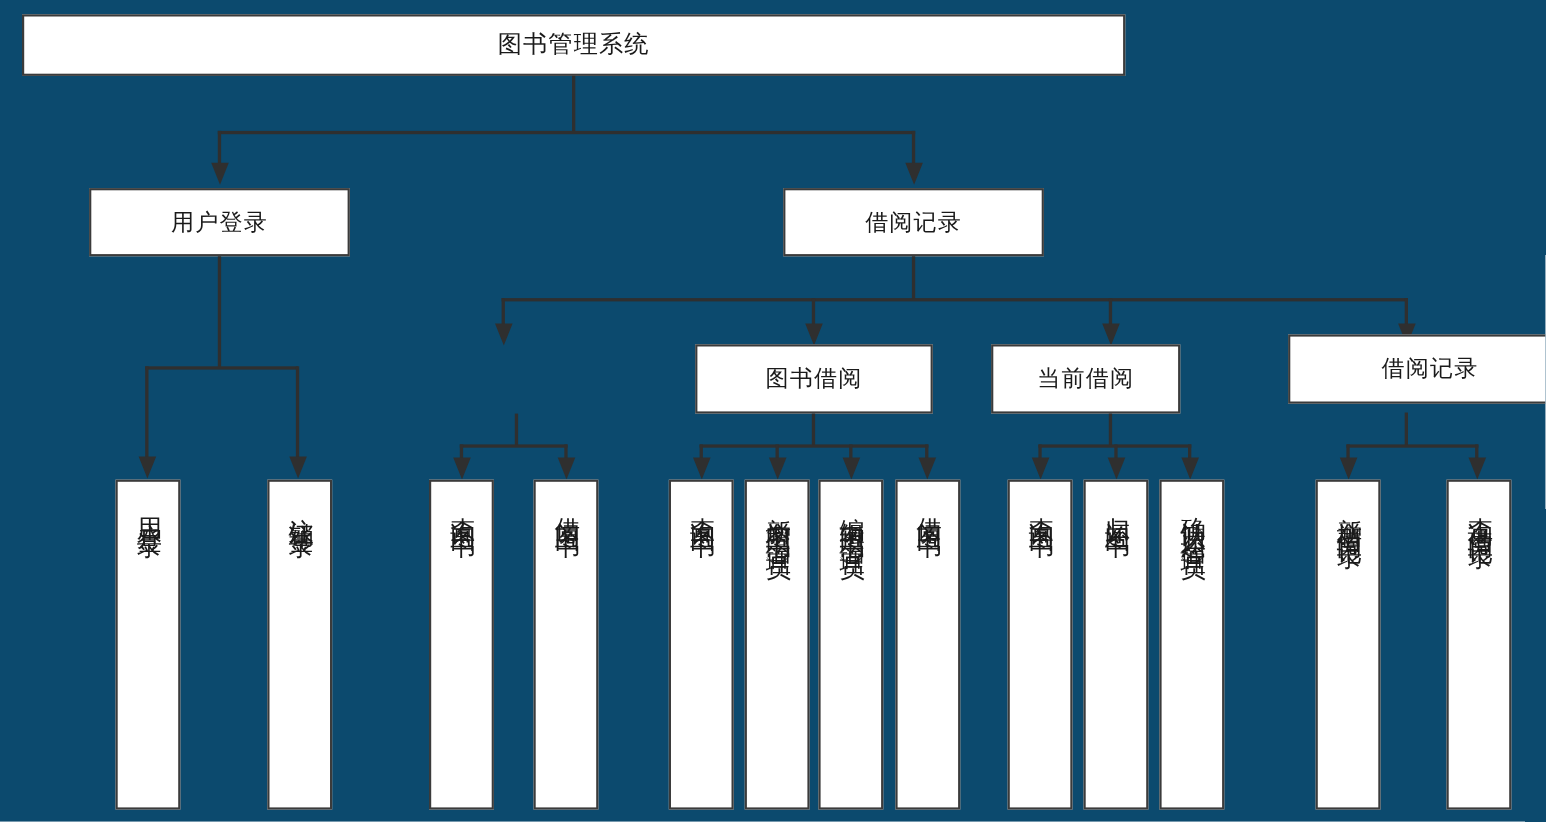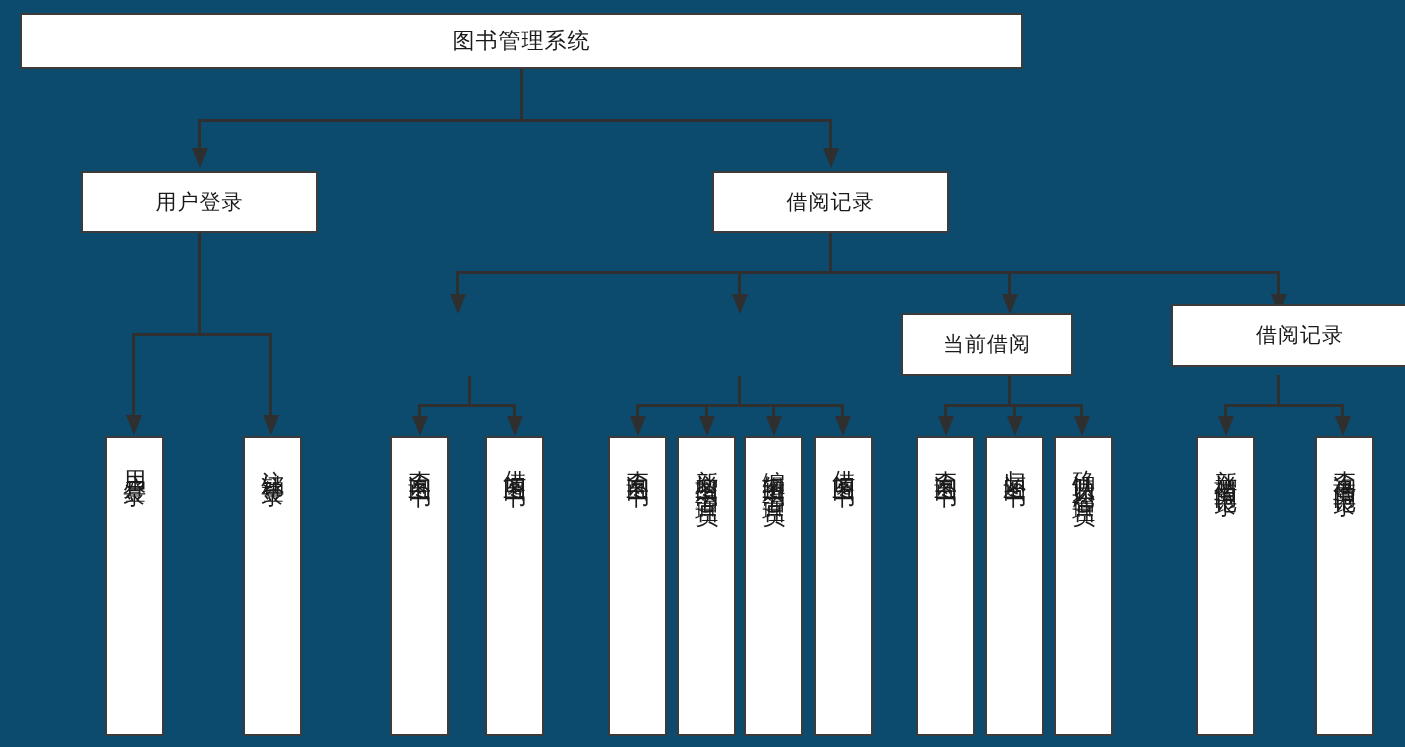--- a/index.html
+++ b/index.html
@@ -107,20 +107,23 @@
   <div class="lineH" style="left:456px;top:271px;width:824px;height:3px;"></div>
   <div class="lineV" style="left:456px;top:271px;width:3px;height:25px;"></div>
   <div class="arrow" style="left:450px;top:294px;"></div>
   <div class="lineV" style="left:738px;top:271px;width:3px;height:25px;"></div>
   <div class="arrow" style="left:732px;top:294px;"></div>
   <div class="lineV" style="left:1008px;top:271px;width:3px;height:25px;"></div>
   <div class="arrow" style="left:1002px;top:294px;"></div>
   <div class="lineV" style="left:1277px;top:271px;width:3px;height:25px;"></div>
   <div class="arrow" style="left:1271px;top:294px;"></div>
 
+  <div class="node" style="left:632px;top:313px;width:216px;height:63px;">
+    <span class="label">图书借阅</span>
+  </div>
   <div class="node" style="left:901px;top:313px;width:172px;height:63px;">
     <span class="label">当前借阅</span>
   </div>
   <div class="node" style="left:1171px;top:304px;width:258px;height:63px;">
     <span class="label">借阅记录</span>
   </div>
 
   <div class="lineV" style="left:468px;top:376px;width:3px;height:30px;"></div>
   <div class="lineH" style="left:418px;top:404px;width:98px;height:3px;"></div>
   <div class="lineV" style="left:418px;top:404px;width:3px;height:14px;"></div>

